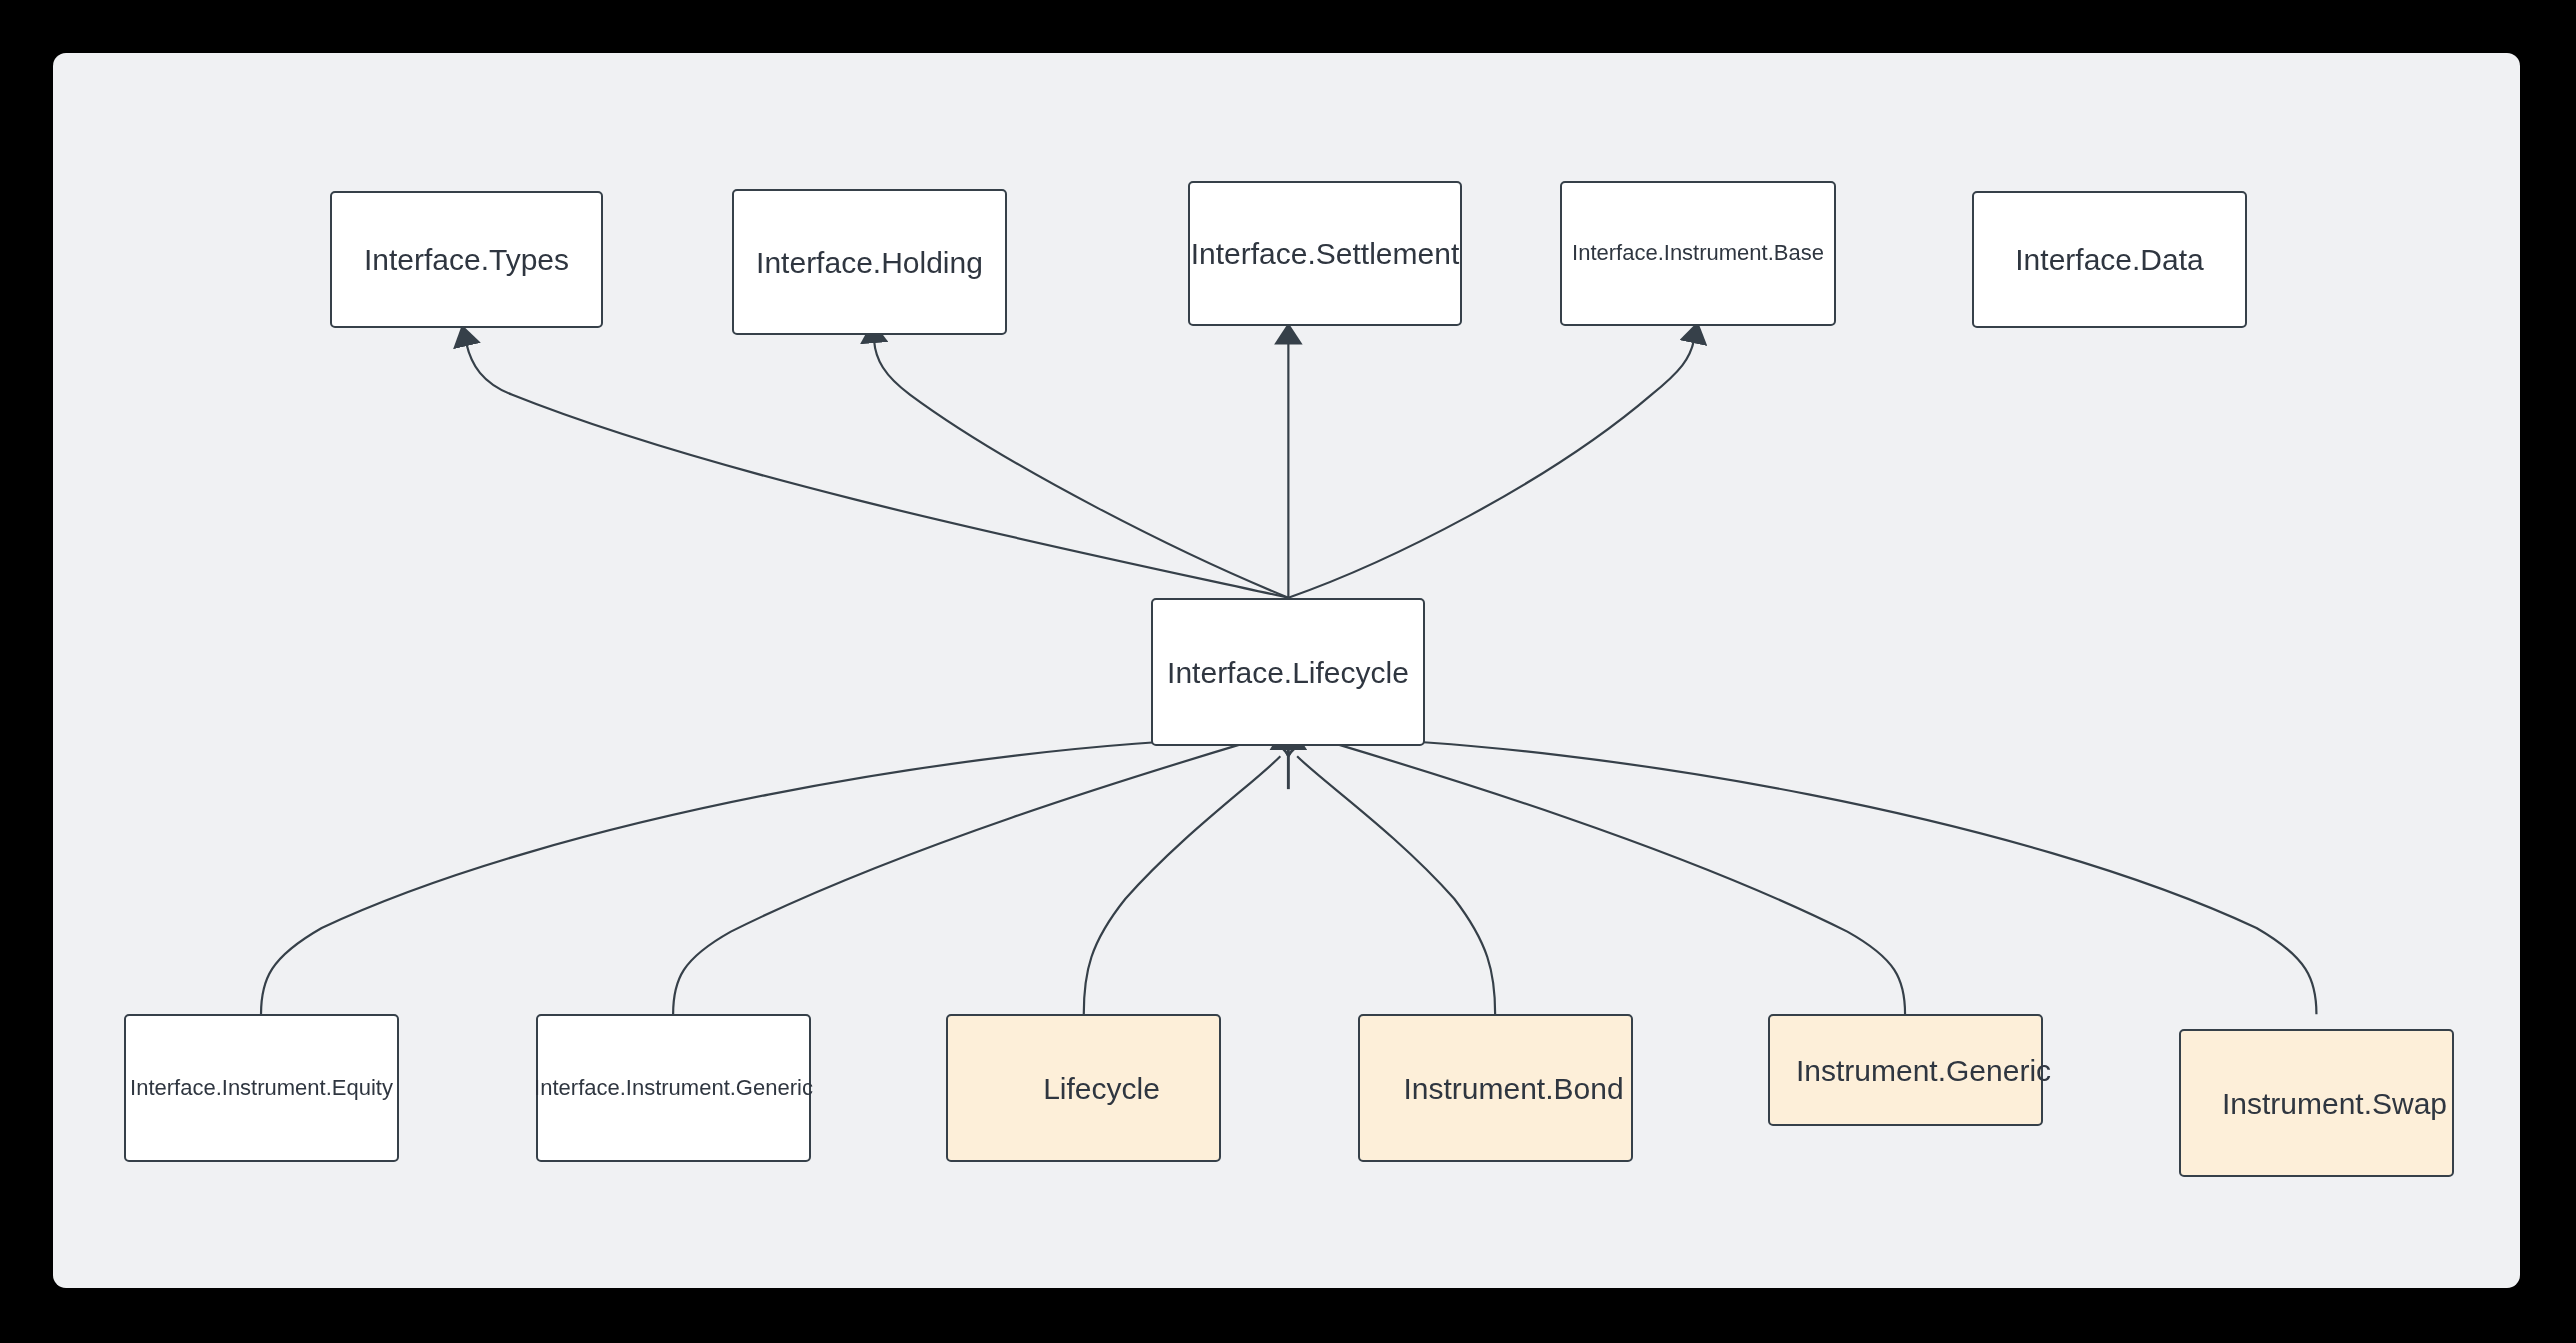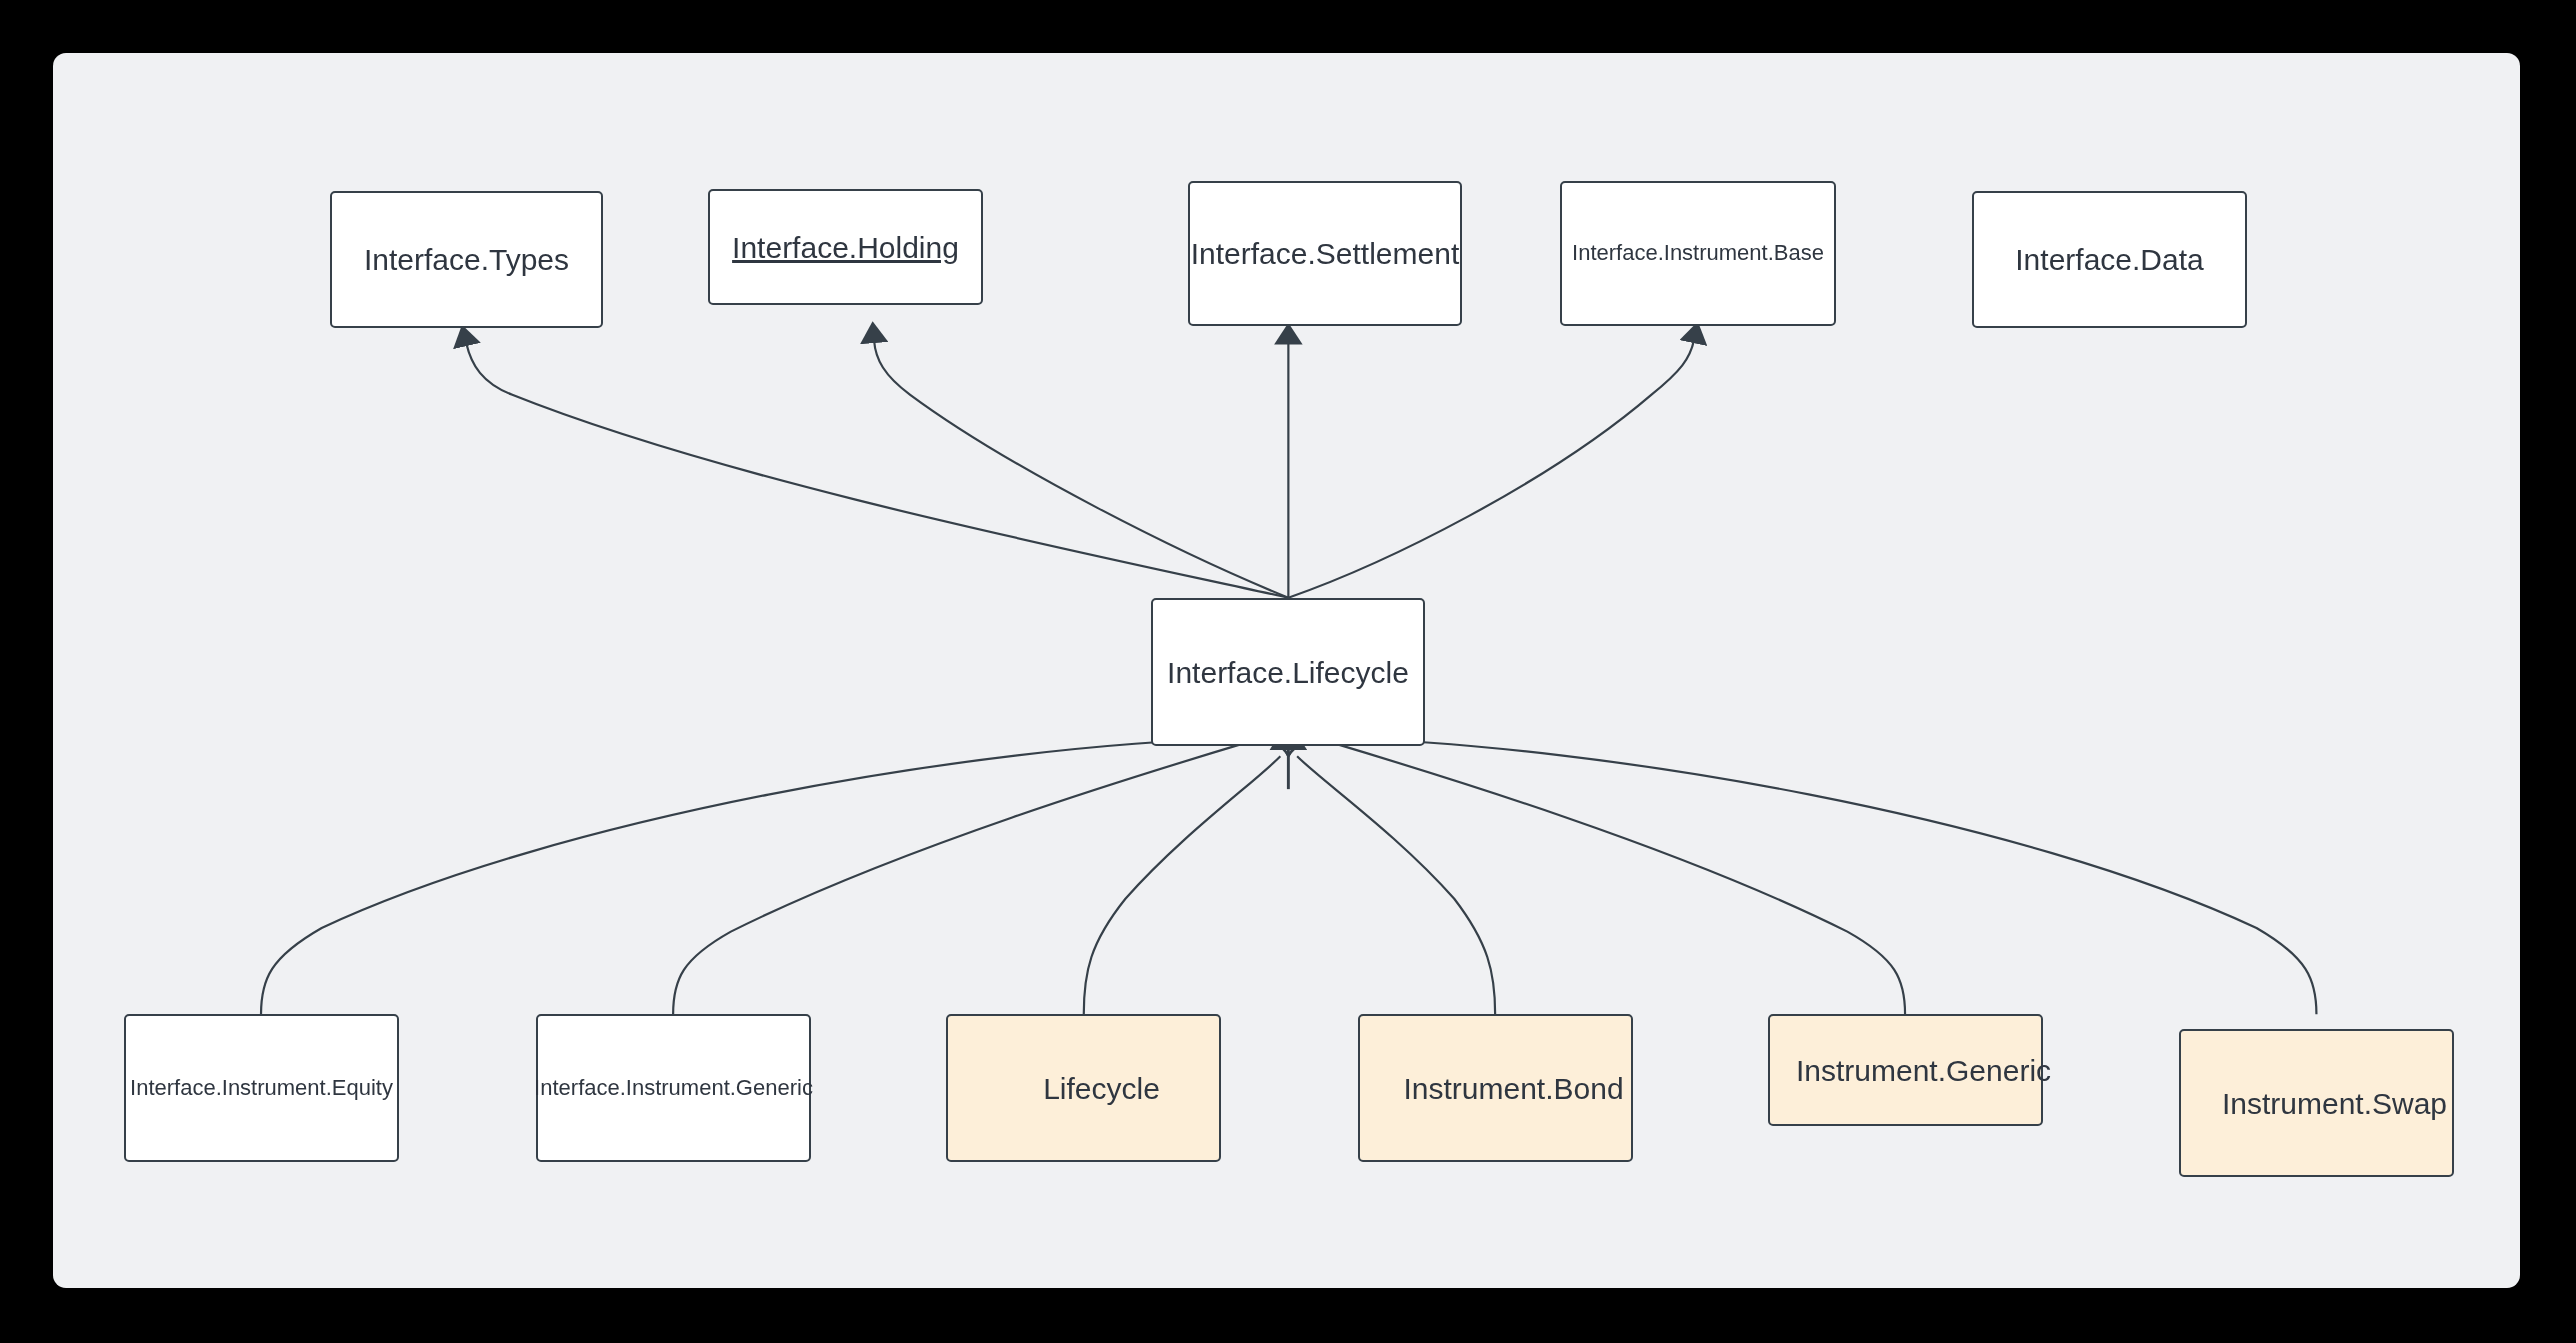--- a/index.html
+++ b/index.html
@@ -79,21 +79,21 @@
     <path d="M 2607 1388 C 2607 1340 2594 1312 2528 1275 C 2298 1160 1968 1060 1818 1015 C 1786 1006 1771 1018 1763 1035"></path>
     <path d="M 3170 1388 C 3170 1340 3157 1310 3088 1270 C 2768 1120 2198 1020 1828 1010 C 1788 1009 1772 1020 1763 1035"></path>
     <path d="M 1763 1080 L 1763 1022" marker-end="url(#arrowhead)" stroke-width="4"></path>
   </g>
 </svg>
 
 <div id="nodes">
   <div class="node plain" style="left: 330px; top: 191px; width: 273px; height: 137px;">
     <span class="node-label fs-lg">Interface.Types</span>
   </div>
-  <div class="node plain" style="left: 708px; top: 189px; width: 275px; height: 116px; text-decoration: underline;">
+  <div class="node plain" style="left: 732px; top: 189px; width: 275px; height: 146px;">
     <span class="node-label fs-lg">Interface.Holding</span>
   </div>
   <div class="node plain" style="left: 1151px; top: 181px; width: 274px; height: 145px; margin-left: 37px;">
     <span class="node-label fs-lg">Interface.Settlement</span>
   </div>
   <div class="node plain" style="left: 1560px; top: 181px; width: 276px; height: 145px;">
     <span class="node-label fs-sm">Interface.Instrument.Base</span>
   </div>
   <div class="node plain" style="left: 1972px; top: 191px; width: 275px; height: 137px;">
     <span class="node-label fs-lg">Interface.Data</span>

